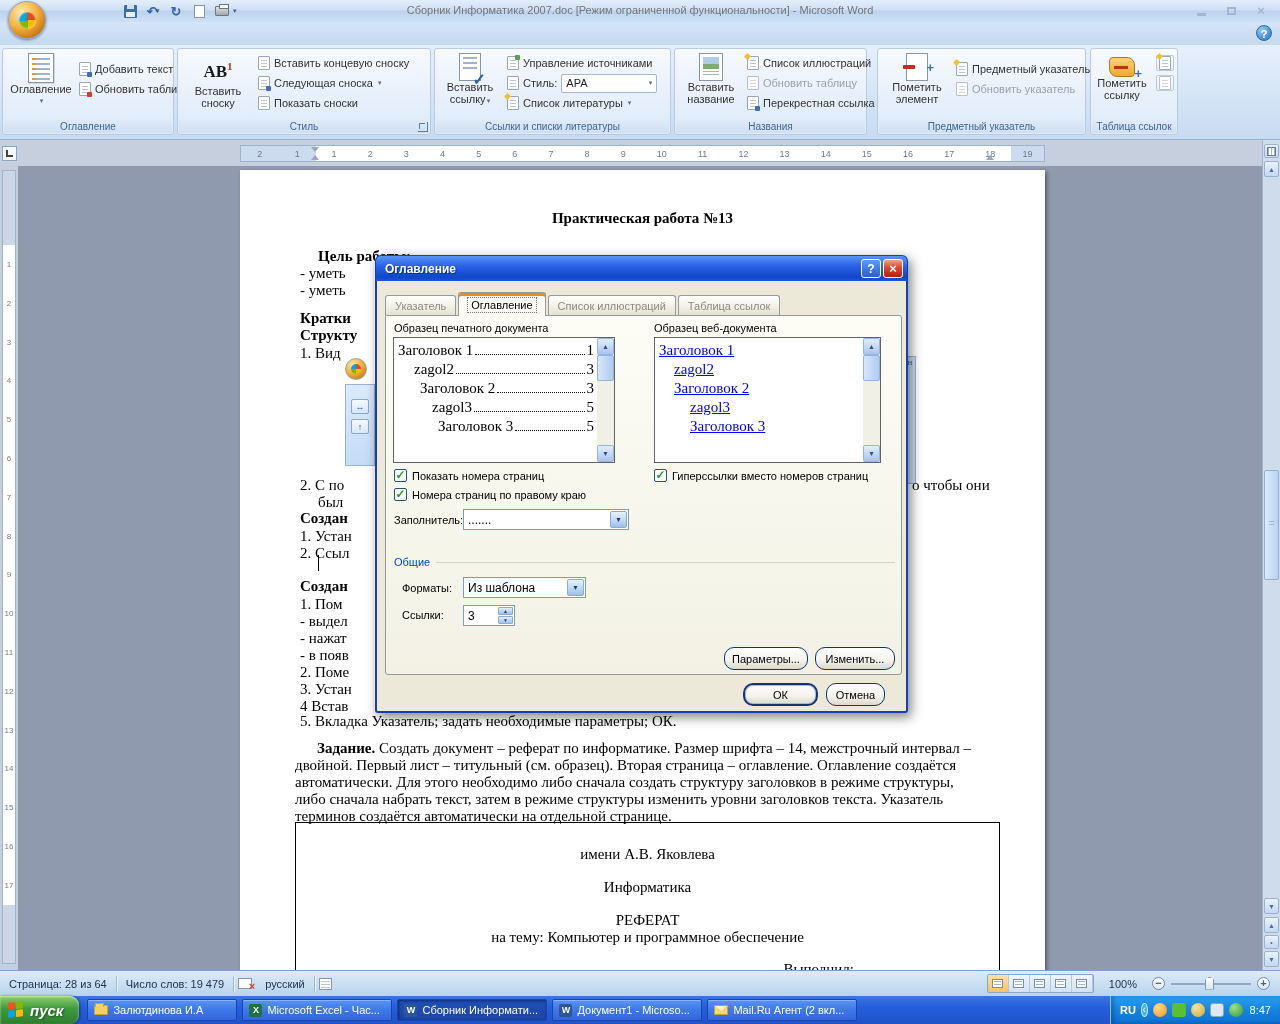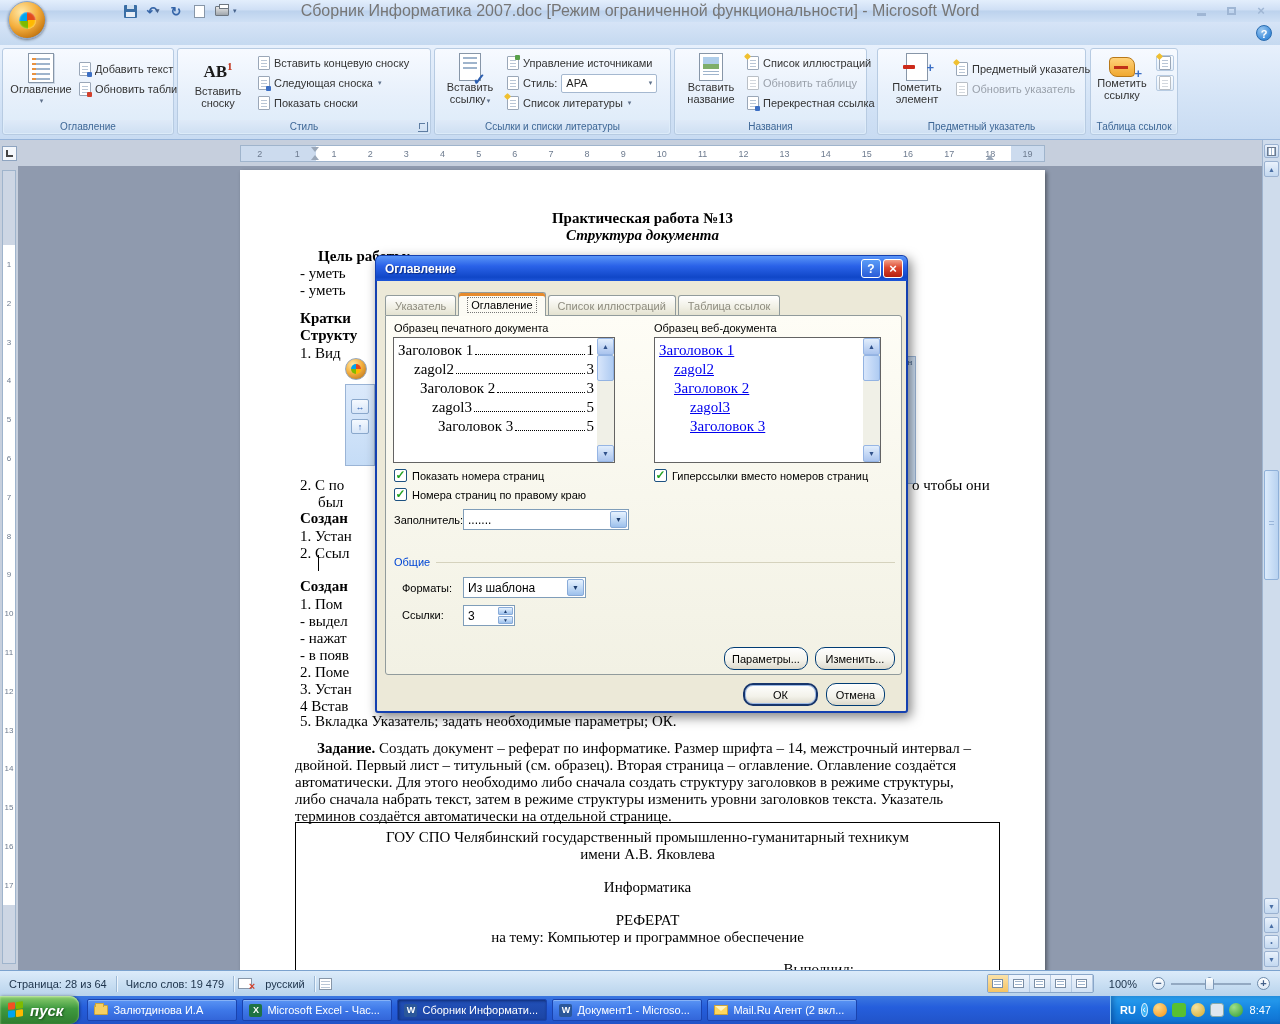--- a/index.html
+++ b/index.html
@@ -12,21 +12,21 @@
 .orb-core{width:17px;height:17px;border-radius:50%;background:conic-gradient(#e24a1c 0 25%,#ffb900 0 50%,#7fba00 0 75%,#00a4ef 0);box-shadow:0 0 2px rgba(255,255,255,.8) inset}
 .qat{position:absolute;left:120px;top:2px;display:flex;align-items:center;gap:3px;height:18px}
 .qbtn{width:20px;height:18px;display:flex;align-items:center;justify-content:center;border-radius:2px;font-size:13px;color:#3565a8;font-weight:bold}
 .qmini{font-size:7px;color:#46628c;margin-left:-2px}
 .floppy{width:13px;height:13px;background:#3a6ea5;border-radius:1px;position:relative}
 .floppy::before{content:"";position:absolute;left:3px;top:0;width:7px;height:4px;background:#cfdff0}
 .floppy::after{content:"";position:absolute;left:2px;bottom:1px;width:9px;height:5px;background:#e8eef6}
 .ppage{width:11px;height:13px;background:#fff;border:1px solid #8796a8}
 .printer{width:14px;height:10px;background:linear-gradient(#e6e6e6,#9fa6ad);border:1px solid #6d7680;border-radius:1px;position:relative}
 .printer::before{content:"";position:absolute;left:3px;top:-3px;width:8px;height:3px;background:#fff;border:1px solid #6d7680}
-.wtitle{position:absolute;left:0;top:0;width:1280px;height:22px;text-align:center;line-height:21px;font-size:16px;color:#767676}
+.wtitle{position:absolute;left:0;top:0;width:1280px;height:22px;text-align:center;line-height:21px;font-size:11px;color:#767676}
 .winbtns{position:absolute;right:8px;top:3px;display:flex;gap:8px;align-items:center;z-index:25}
 .wb{width:22px;height:15px;display:flex;align-items:center;justify-content:center;color:#9fb6d4;font-size:13px;font-weight:bold}
 .wb-min{width:9px;height:3px;background:#9fb6d4;margin-top:7px}
 .wb-res{width:9px;height:8px;border:2px solid #9fb6d4}
 
 
 .tabrow{position:absolute;left:0;top:22px;width:1280px;height:23px;background:linear-gradient(#d6e4f7,#c5d9f0)}
 .tabs{position:absolute;left:52px;top:0;display:flex;height:23px;align-items:flex-end}
 .rtab{padding:4px 13px 4px;font-size:11.5px;color:#15428b;white-space:nowrap}
 .rtab.act{background:linear-gradient(#fdfeff,#e9f2fc);border:1px solid #8fb0d5;border-bottom:none;border-radius:3px 3px 0 0;margin-bottom:-1px;position:relative;z-index:3}
@@ -453,21 +453,20 @@
             <span>14</span>
             <span>15</span>
             <span>16</span>
             <span>17</span>
         </div>
       </div>
     </div>
 
     <div class="page">
       <div class="c b" style="top:40px">Практическая работа №13</div>
-      <div class="c b i" style="top:57px">Структура документа</div>
       <div class="fr b" style="left:78px;top:78px">Цель работы:</div>
       <div class="fr" style="left:60px;top:95px">- уметь</div>
       <div class="fr" style="left:60px;top:112px">- уметь</div>
       <div class="fr b" style="left:60px;top:140px">Кратки</div>
       <div class="fr b" style="left:60px;top:157px">Структу</div>
       <div class="fr" style="left:60px;top:175px">1.  Вид</div>
 
       <div class="pic-left">
         <div class="orb-mini">
             <i></i>
@@ -498,21 +497,20 @@
 
       <div class="taskp">
         <div style="padding-left:22px"><span class="b">Задание.</span><span> Создать документ – реферат по информатике. Размер шрифта – 14, межстрочный интервал –</span></div>
         <div>двойной. Первый лист – титульный (см. образец). Вторая страница – оглавление. Оглавление создаётся</div>
         <div>автоматически. Для этого необходимо либо сначала создать структуру заголовков в режиме структуры,</div>
         <div>либо сначала набрать текст, затем в режиме структуры изменить уровни заголовков текста. Указатель</div>
         <div>терминов создаётся автоматически на отдельной странице.</div>
       </div>
 
       <div class="tbox">
-        <div style="top:6px">ГОУ СПО Челябинский государственный промышленно-гуманитарный техникум</div>
         <div style="top:23px">имени А.В. Яковлева</div>
         <div style="top:56px">Информатика</div>
         <div style="top:89px">РЕФЕРАТ</div>
         <div style="top:106px">на тему: Компьютер и программное обеспечение</div>
         <div style="top:138px;text-align:right;padding-right:145px">Выполнил:</div>
       </div>
     </div>
 
     <div class="vsb">
       <span class="sbb" style="top:4px;height:14px">

